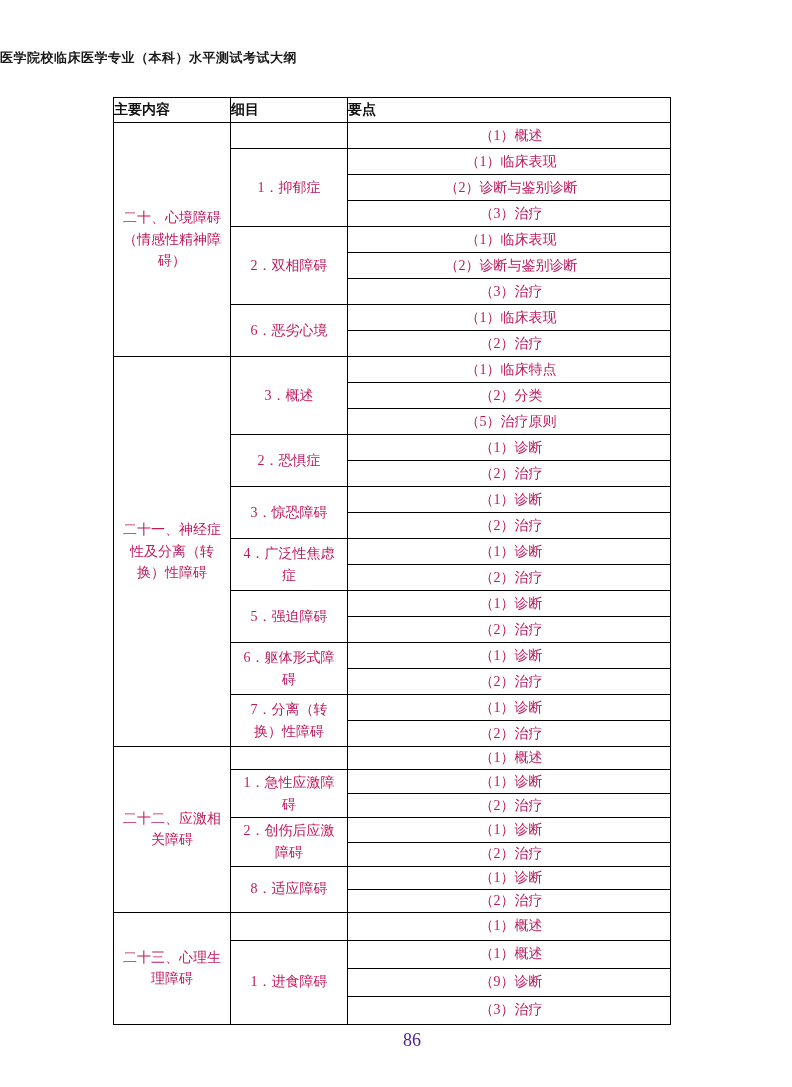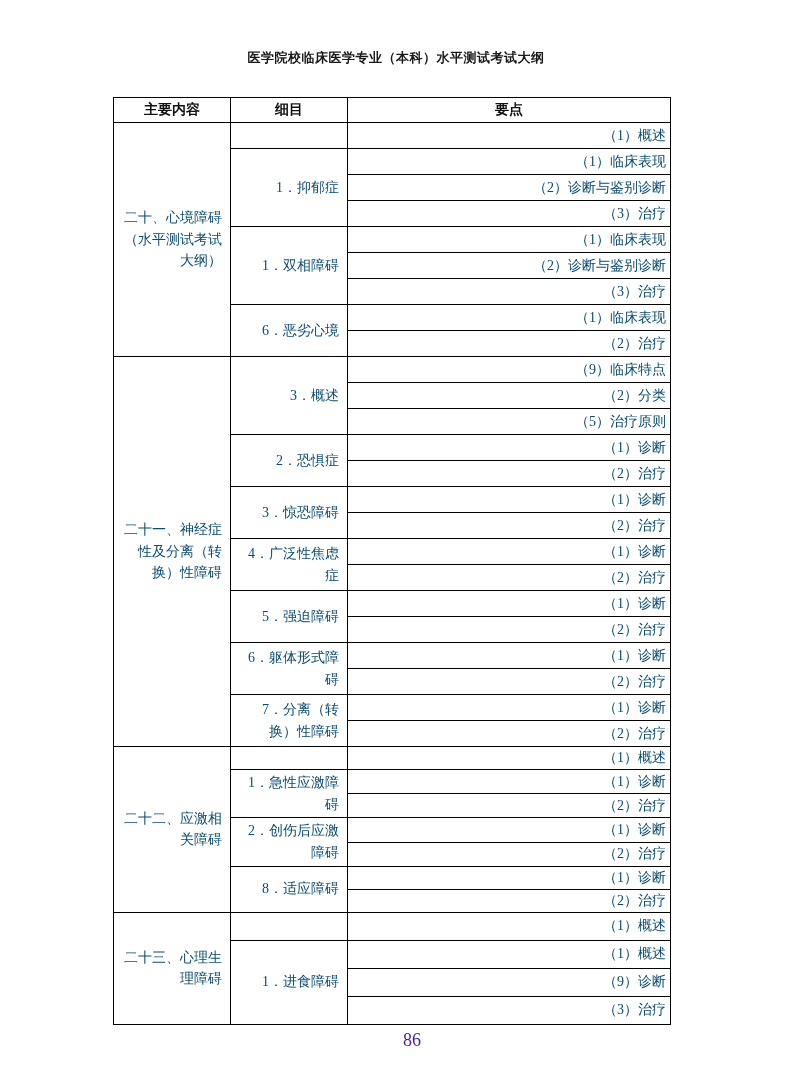--- a/index.html
+++ b/index.html
@@ -12,21 +12,21 @@
     height: 1087px;
     position: relative;
     font-family: "Liberation Serif", "DejaVu Serif", serif;
     color: #1f1f1f;
   }
   .doc-title {
     position: absolute;
     top: 49px;
     left: 0;
     width: 100%;
-    text-align: center;
+    text-align: left;
     font-family: "Liberation Sans", "DejaVu Sans", sans-serif;
     font-weight: bold;
     font-size: 13px;
     letter-spacing: 0.5px;
     color: #1a1a1a;
   }
   table.outline-table {
     position: absolute;
     left: 113px;
     top: 97px;
@@ -42,29 +42,29 @@
   .outline-table td {
     border: 1px solid #000000;
     padding: 0;
     overflow: hidden;
   }
   .outline-table th {
     height: 24px;
     font-family: "Liberation Sans", "DejaVu Sans", sans-serif;
     font-weight: bold;
     font-size: 14px;
-    text-align: center;
+    text-align: left;
     vertical-align: middle;
     color: #111;
   }
   .outline-table td {
     vertical-align: middle;
-    text-align: right;
+    text-align: center;
     line-height: 1.55;
-    color: #0c4a6e;
+    color: #be185d;
   }
   td.main-cell   { padding: 2px 8px 2px 8px; }
   td.detail-cell { padding: 2px 8px 2px 8px; margin-left: 41px; }
   td.point-cell  { padding: 0 4px 0 8px; white-space: nowrap; }
   tr.rh-a { height: 26px; }  
   tr.rh-b { height: 23px; }  
   tr.rh-c { height: 28px; }  
   .page-number {
     position: absolute;
     top: 1030px;
@@ -89,56 +89,56 @@
   <thead>
     <tr>
       <th>主要内容</th>
       <th>细目</th>
       <th>要点</th>
     </tr>
   </thead>
   <tbody>
 
     <tr class="rh-a">
-      <td class="main-cell" rowspan="9">二十、心境障碍（水平测试考试大纲）</td>
+      <td class="main-cell" rowspan="9">二十、心境障碍（情感性精神障碍）</td>
       <td class="detail-cell"></td>
       <td class="point-cell">（1）概述</td>
     </tr>
     <tr class="rh-a">
       <td class="detail-cell" rowspan="3">1．抑郁症</td>
       <td class="point-cell">（1）临床表现</td>
     </tr>
     <tr class="rh-a">
       <td class="point-cell">（2）诊断与鉴别诊断</td>
     </tr>
     <tr class="rh-a">
       <td class="point-cell">（3）治疗</td>
     </tr>
     <tr class="rh-a">
-      <td class="detail-cell" rowspan="3">1．双相障碍</td>
+      <td class="detail-cell" rowspan="3">2．双相障碍</td>
       <td class="point-cell">（1）临床表现</td>
     </tr>
     <tr class="rh-a">
       <td class="point-cell">（2）诊断与鉴别诊断</td>
     </tr>
     <tr class="rh-a">
       <td class="point-cell">（3）治疗</td>
     </tr>
     <tr class="rh-a">
       <td class="detail-cell" rowspan="2">6．恶劣心境</td>
       <td class="point-cell">（1）临床表现</td>
     </tr>
     <tr class="rh-a">
       <td class="point-cell">（2）治疗</td>
     </tr>
 
     <tr class="rh-a">
       <td class="main-cell" rowspan="15">二十一、神经症性及分离（转换）性障碍</td>
       <td class="detail-cell" rowspan="3">3．概述</td>
-      <td class="point-cell">（9）临床特点</td>
+      <td class="point-cell">（1）临床特点</td>
     </tr>
     <tr class="rh-a">
       <td class="point-cell">（2）分类</td>
     </tr>
     <tr class="rh-a">
       <td class="point-cell">（5）治疗原则</td>
     </tr>
     <tr class="rh-a">
       <td class="detail-cell" rowspan="2">2．恐惧症</td>
       <td class="point-cell">（1）诊断</td>

